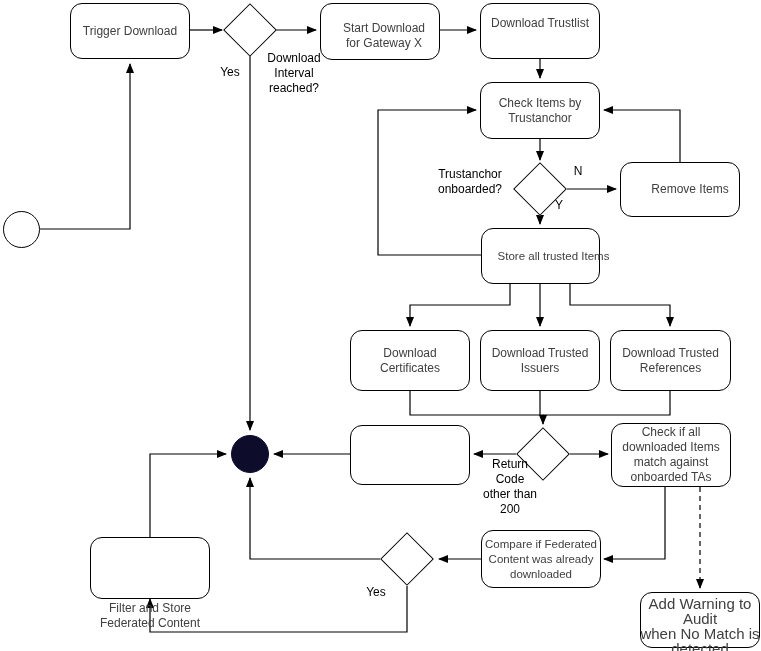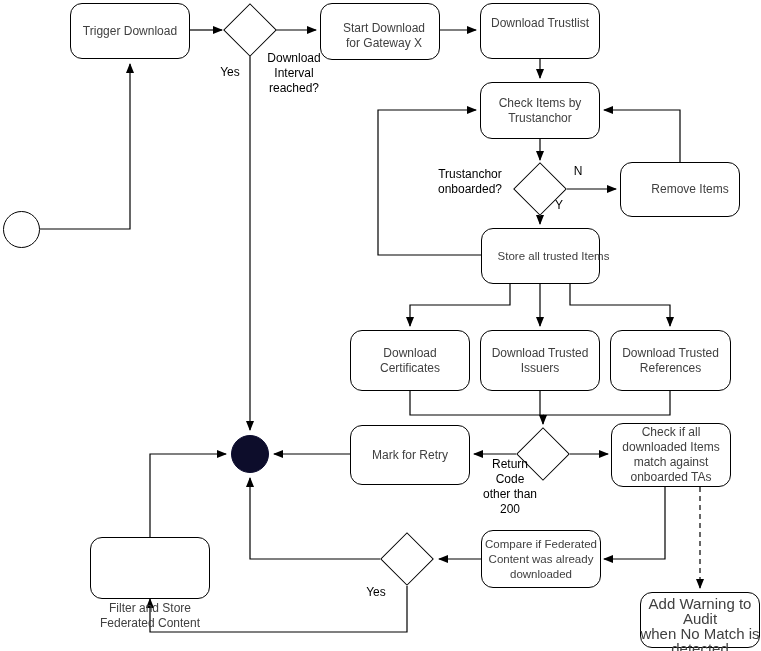--- a/index.html
+++ b/index.html
@@ -174,21 +174,20 @@
   <div class="node-label" style="left:480px; top:330px; width:120px; height:61px;">Download Trusted
 Issuers</div>
 
   <div class="proc-box" style="left:610px; top:330px; width:121px; height:61px;"></div>
   <div class="node-label" style="left:610px; top:330px; width:121px; height:61px;">Download Trusted
 References</div>
 
   <div class="circle-filled" style="left:231px; top:435px; width:38px; height:38px;"></div>
 
   <div class="proc-box" style="left:350px; top:425px; width:120px; height:60px;"></div>
-  <div class="node-label" style="left:350px; top:425px; width:120px; height:60px;">Mark for Retry</div>
 
   <div class="diamond" style="left:524px; top:435px; width:38px; height:38px;"></div>
 
   <div class="proc-box" style="left:611px; top:423px; width:120px; height:64px;"></div>
   <div class="node-label" style="left:611px; top:423px; width:120px; height:64px;">Check if all
 downloaded Items
 match against
 onboarded TAs</div>
 
   <div class="proc-box" style="left:481px; top:530px; width:120px; height:58px;"></div>

